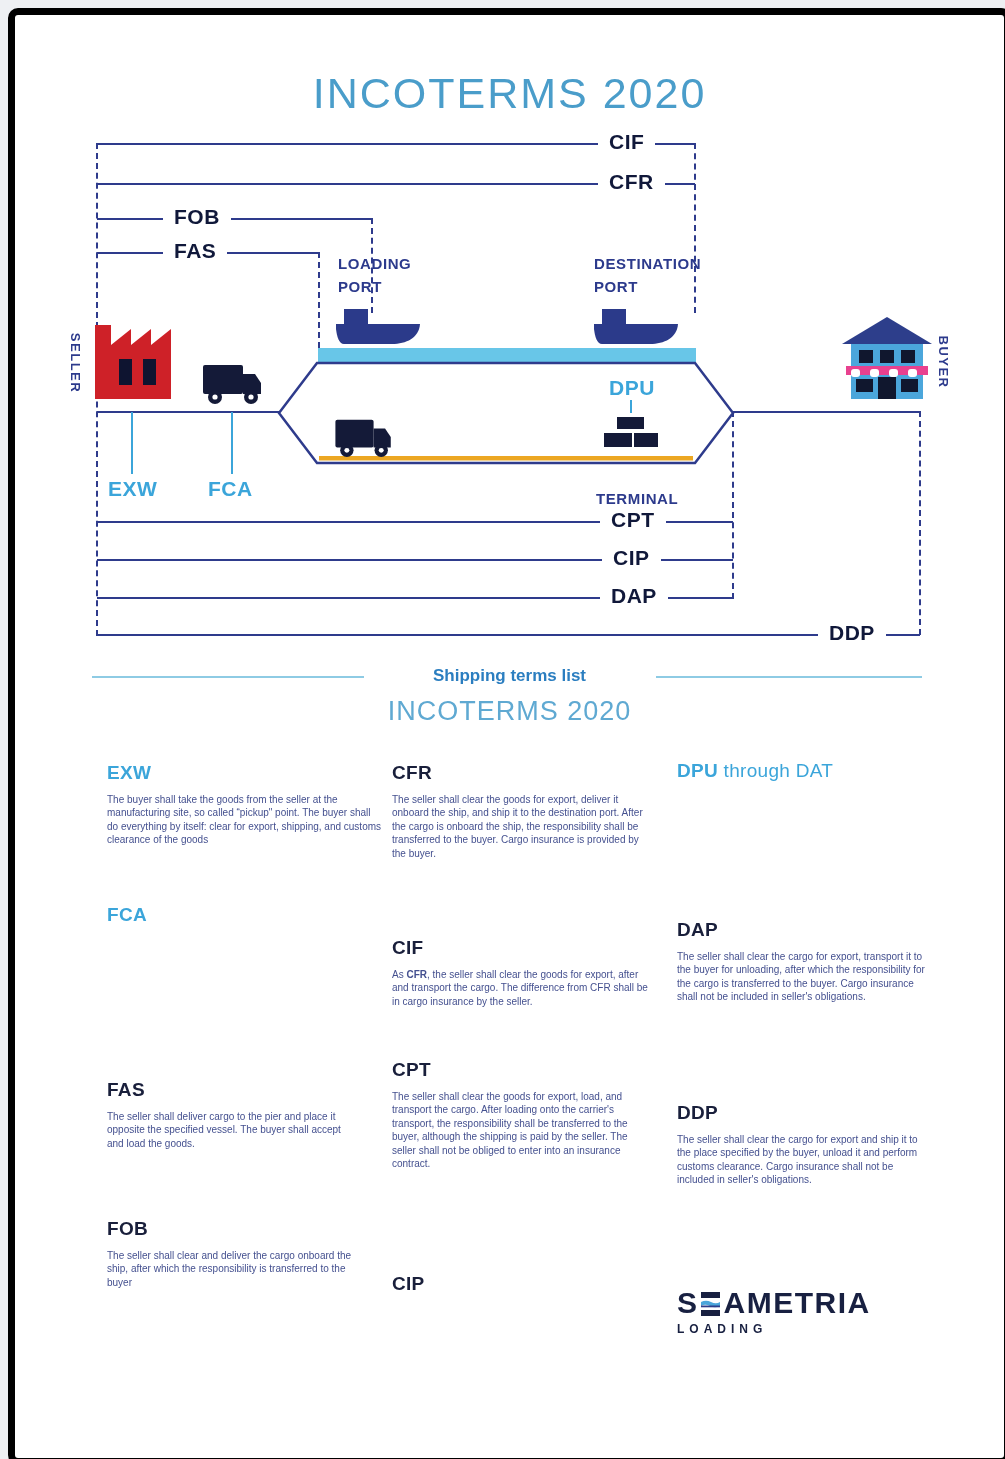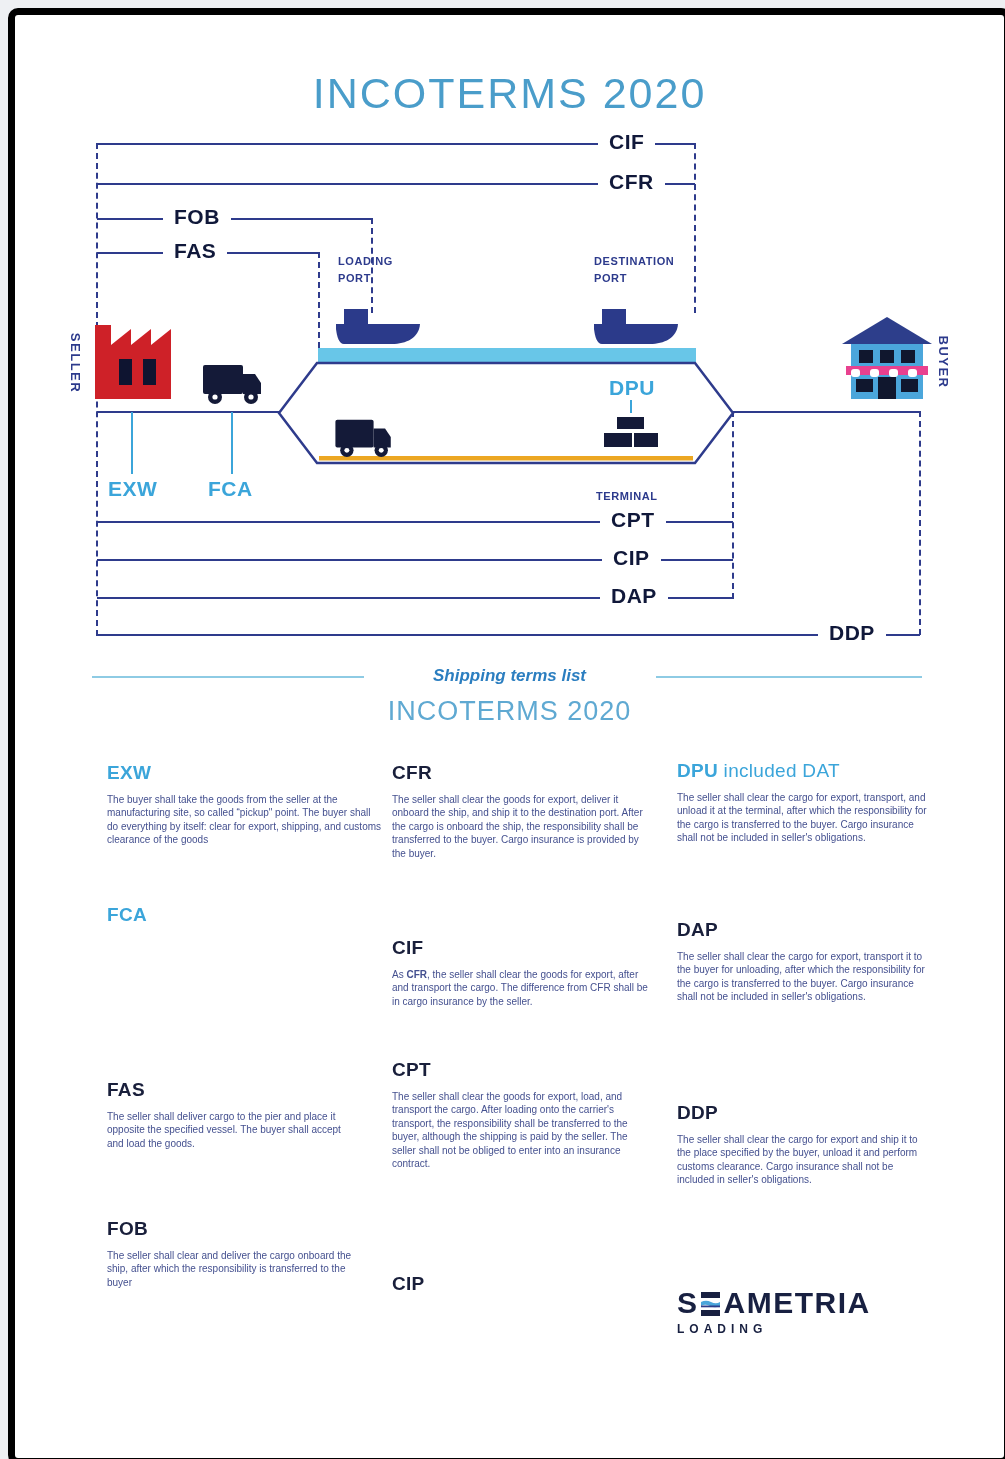--- a/index.html
+++ b/index.html
@@ -11,33 +11,33 @@
 
   .main-title{position:absolute;top:54px;left:0;width:100%;text-align:center;
     font-size:43px;font-weight:400;color:#4a9dca;letter-spacing:2px;}
 
   
   .rail{position:absolute;border-top:2.5px solid #2e3b8c;}
   .rail-label{position:absolute;top:-15px;background:#ffffff;padding:0 11px;
     font-size:21px;font-weight:800;color:#10183a;letter-spacing:0.5px;line-height:1.1;}
   .vdash{position:absolute;border-left:2px dashed #2e3b8c;width:0;}
 
-  .port-label{position:absolute;font-size:11px;font-weight:800;color:#2c3a8c;
+  .port-label{position:absolute;font-size:15px;font-weight:800;color:#2c3a8c;
     letter-spacing:0.6px;line-height:1.5;}
   .side-label{position:absolute;font-size:13px;font-weight:800;color:#2c3a8c;
     letter-spacing:1.5px;white-space:nowrap;transform:translate(-50%,-50%) rotate(90deg);}
 
   .water{position:absolute;background:#68c6e8;}
   .point-drop{position:absolute;border-left:2.5px solid #3ba5da;width:0;}
   .point-label{position:absolute;font-size:21px;font-weight:800;color:#3ba5da;letter-spacing:0.5px;}
 
   
   .hr-blue{position:absolute;border-top:2px solid #8ecbe4;}
   .banner-box{position:absolute;left:50%;transform:translateX(-50%);top:643px;width:292px;height:36px;
-    background:#ffffff;display:flex;align-items:center;justify-content:center;font-style:italic;}
+    background:#ffffff;display:flex;align-items:center;justify-content:center;}
   .banner-box span{font-size:17px;font-weight:700;color:#2b7ec0;}
   .list-subtitle{position:absolute;top:681px;left:0;width:100%;text-align:center;
     font-size:27px;font-weight:400;color:#5fa9d2;letter-spacing:1px;}
 
   
   .term{position:absolute;}
   .term h3{margin:0 0 9px 0;font-size:19px;font-weight:800;color:#191f3b;letter-spacing:0.3px;}
   .term.blue h3{color:#3ba5da;}
   .term h3 .suffix{font-weight:400;color:#3ba5da;font-size:19px;}
   .term p{margin:0;font-size:10px;line-height:1.34;color:#44508f;font-weight:400;}
@@ -198,22 +198,21 @@
   </div>
   <div class="term" style="left:377px;top:1044px;width:258px;">
     <h3>CPT</h3>
     <p>The seller shall clear the goods for export, load, and transport the cargo. After loading onto the carrier's transport, the responsibility shall be transferred to the buyer, although the shipping is paid by the seller. The seller shall not be obliged to enter into an insurance contract.</p>
   </div>
   <div class="term" style="left:377px;top:1258px;width:258px;">
     <h3>CIP</h3>
   </div>
 
   <div class="term blue" style="left:662px;top:745px;width:254px;">
-    <h3><span>DPU</span> <span class="suffix">included DAT</span></h3>
-    <p>The seller shall clear the cargo for export, transport, and unload it at the terminal, after which the responsibility for the cargo is transferred to the buyer. Cargo insurance shall not be included in seller's obligations.</p>
+    <h3><span>DPU</span> <span class="suffix">through DAT</span></h3>
   </div>
   <div class="term" style="left:662px;top:904px;width:254px;">
     <h3>DAP</h3>
     <p>The seller shall clear the cargo for export, transport it to the buyer for unloading, after which the responsibility for the cargo is transferred to the buyer. Cargo insurance shall not be included in seller's obligations.</p>
   </div>
   <div class="term" style="left:662px;top:1087px;width:252px;">
     <h3>DDP</h3>
     <p>The seller shall clear the cargo for export and ship it to the place specified by the buyer, unload it and perform customs clearance. Cargo insurance shall not be included in seller's obligations.</p>
   </div>
 

